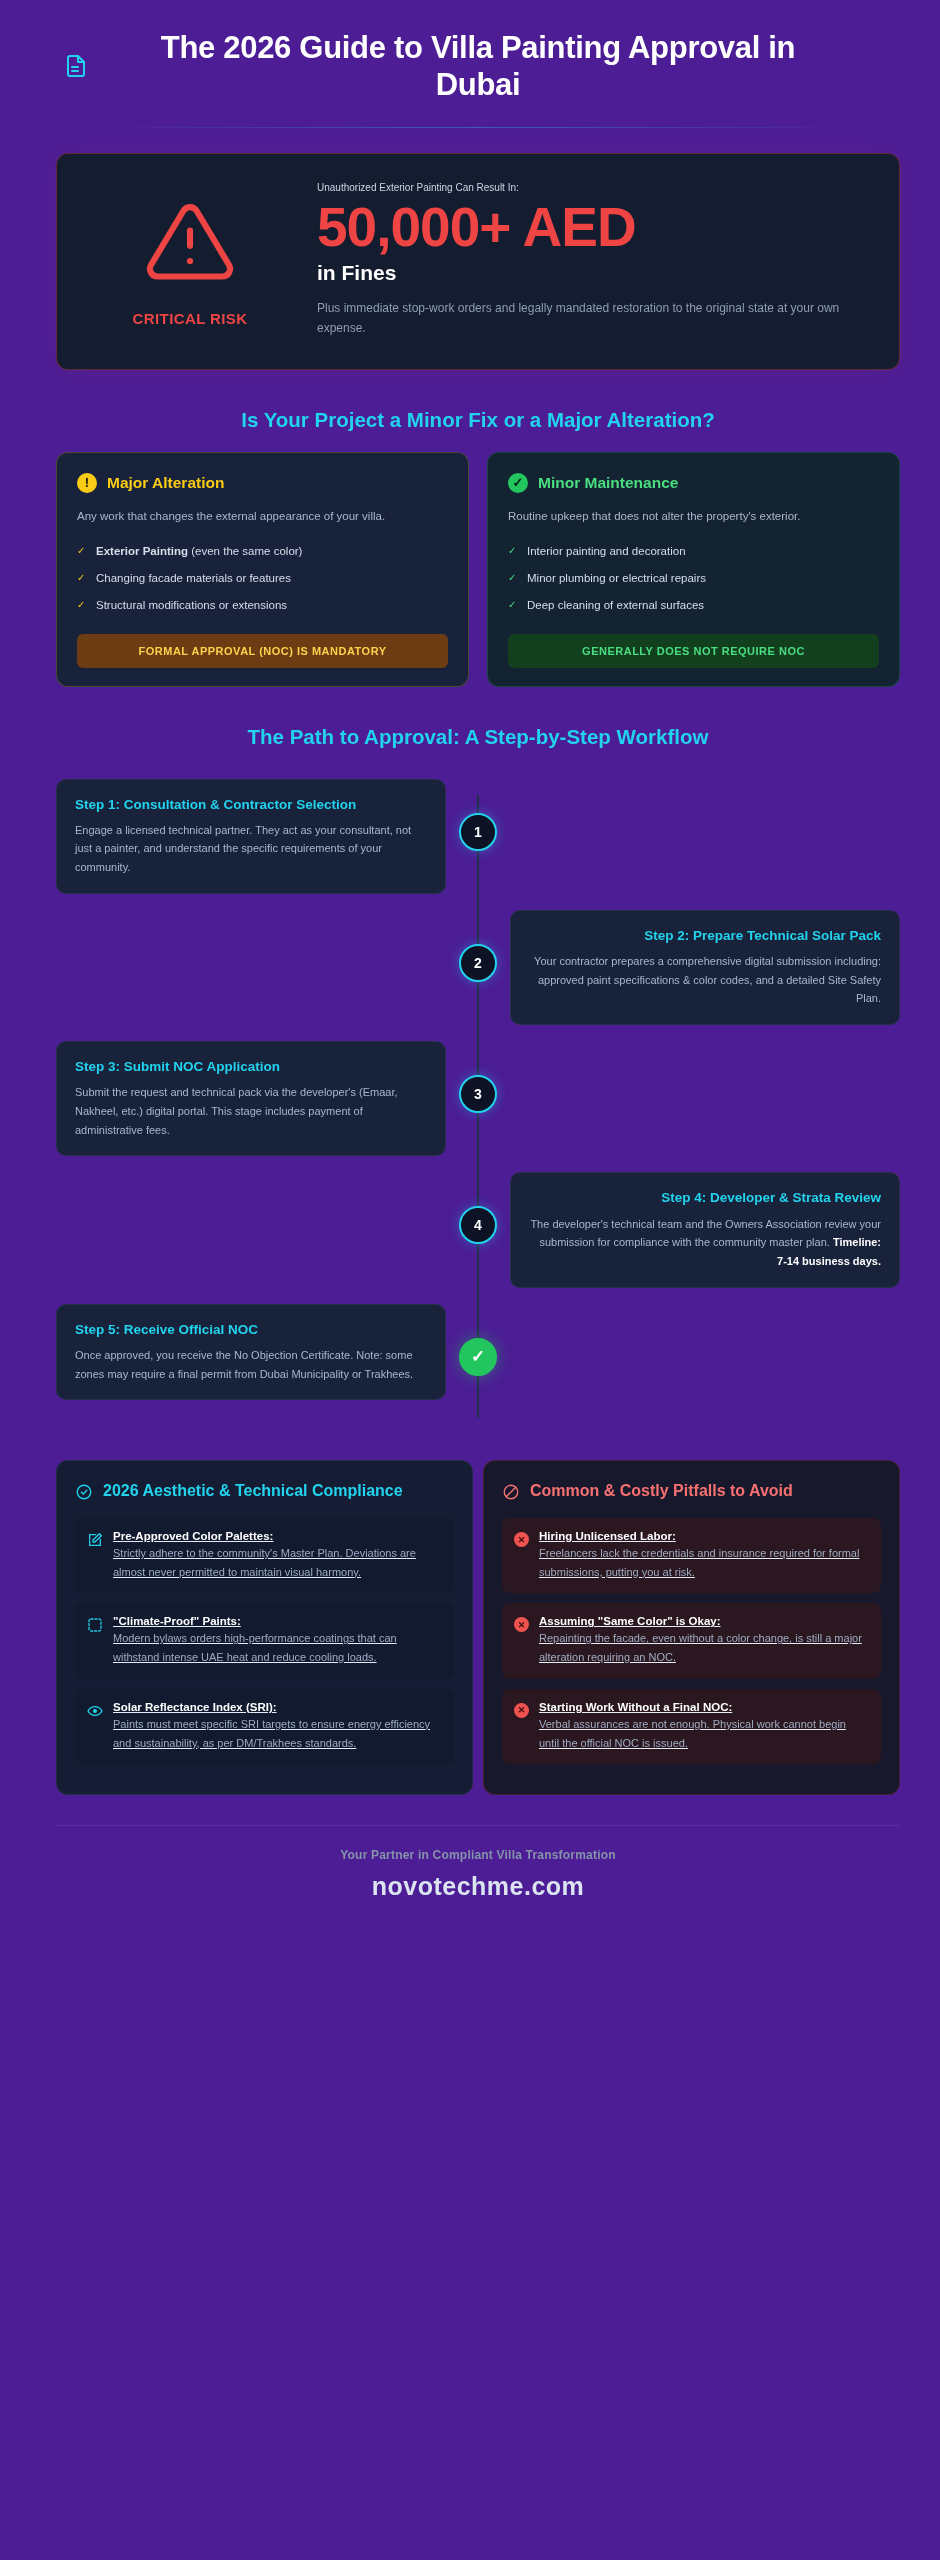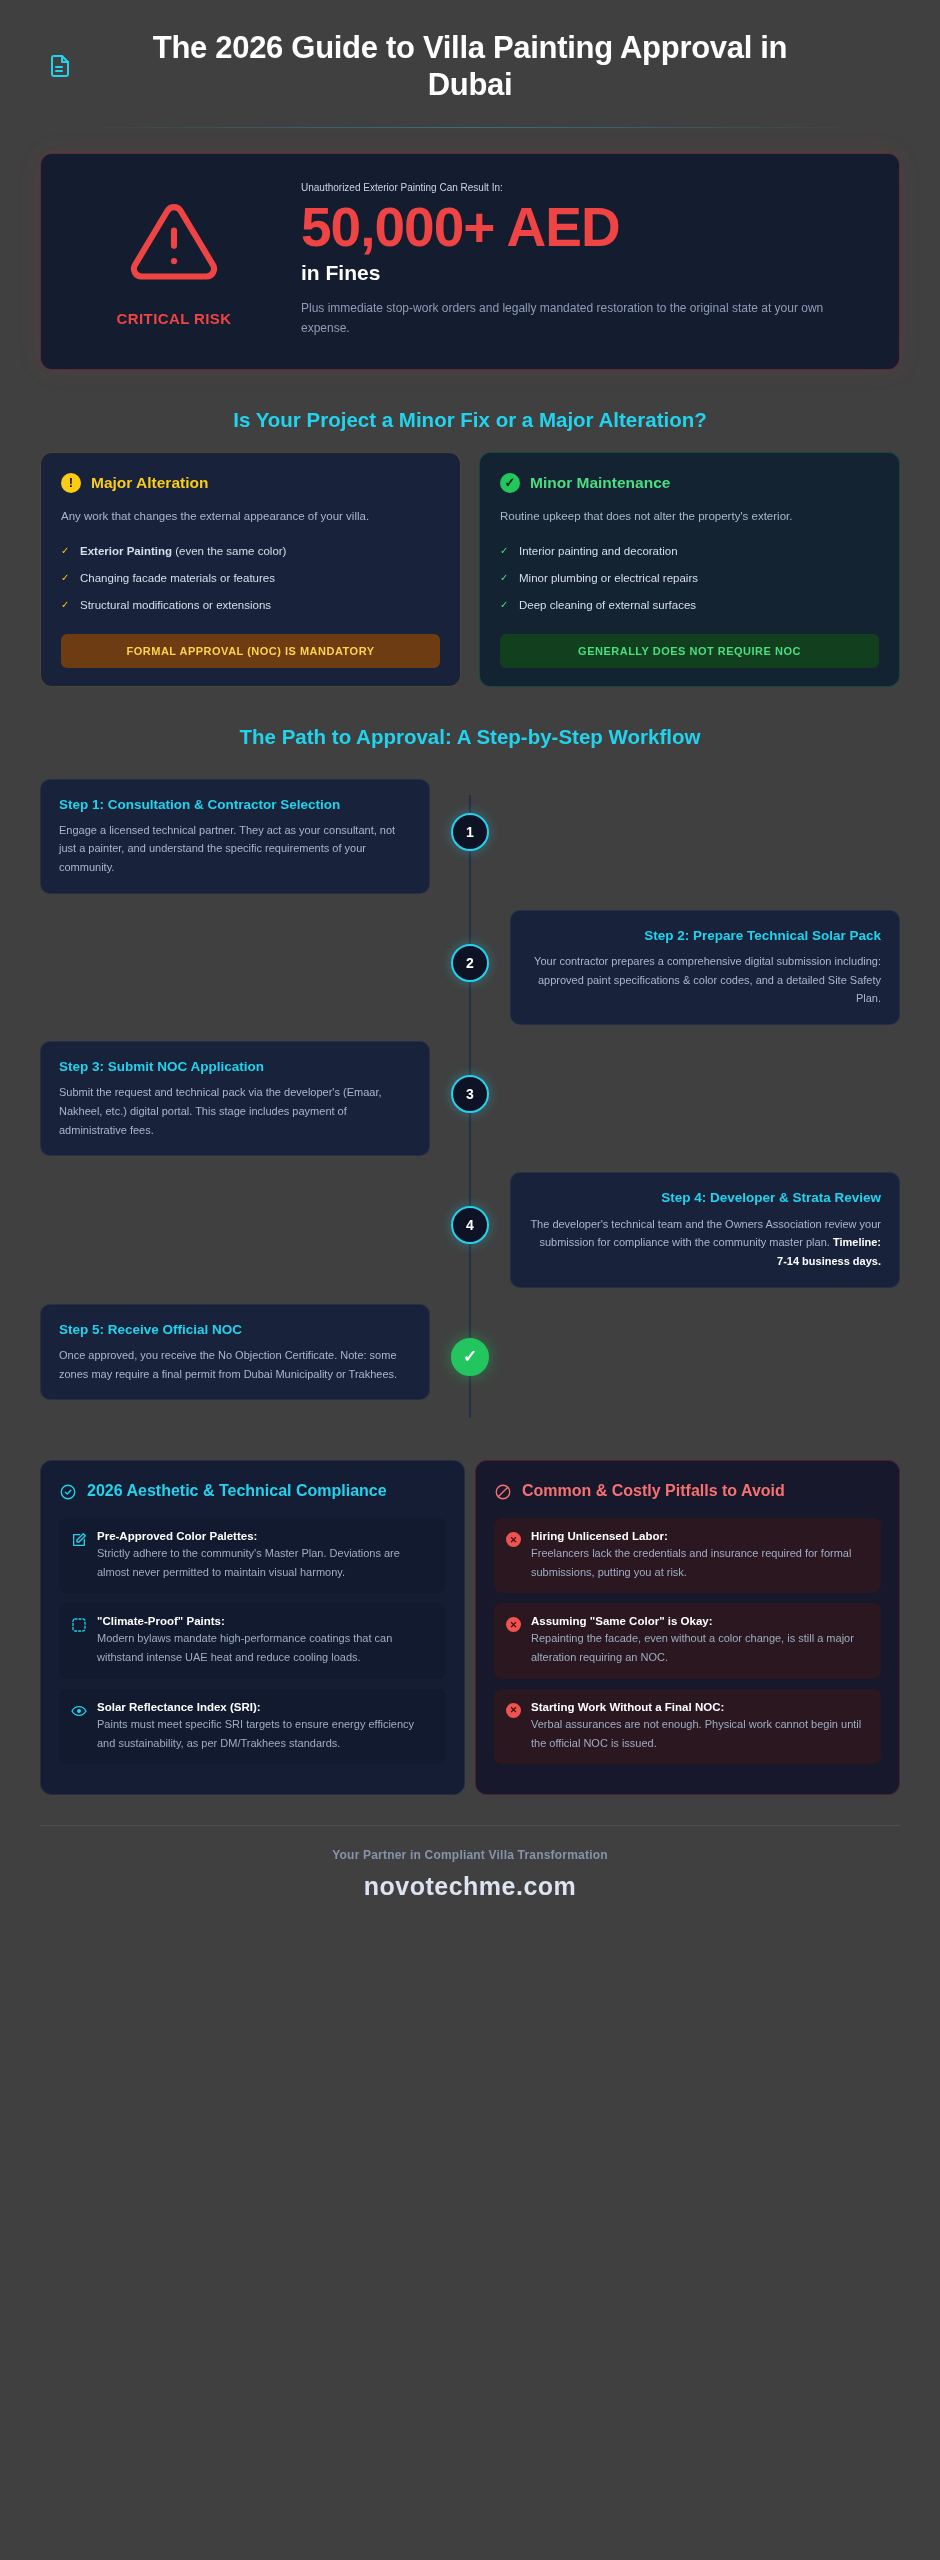--- a/index.html
+++ b/index.html
@@ -10,22 +10,22 @@
   }
   body {
     width: 940px;
     min-height: 2560px;
     color: #e6edf7;
     -webkit-font-smoothing: antialiased;
   }
   .page {
     width: 940px;
     min-height: 2560px;
-    background: #404040;
-    padding: 0 0 0 0;
+    background: #4c1d95;
+    padding: 0 0 0 16px;
     position: relative;
   }
   .inner { padding: 0 40px; }
 
   
   .header {
     position: relative;
     padding: 30px 0 0 0;
     text-align: center;
   }
@@ -261,21 +261,21 @@
     display: flex;
     gap: 10px;
     border-radius: 8px;
     padding: 12px 12px;
     margin-bottom: 10px;
     background: #111a2e;
   }
   .panel.red .item { background: #2a1720; }
   .item-icon { flex: 0 0 16px; width: 16px; height: 16px; margin-top: 2px; }
   .panel.blue .item-icon { color: #22d3ee; }
-  .item-body { flex: 1; }
+  .item-body { flex: 1; text-decoration: underline; }
   .item-title {
     font-size: 11.5px;
     font-weight: bold;
     color: #ffffff;
     margin-bottom: 2px;
   }
   .item-text {
     font-size: 11px;
     line-height: 1.7;
     color: #9fadc2;
@@ -476,21 +476,21 @@
         </div>
 
         <div class="item">
           <span class="item-icon">
             <svg viewBox="0 0 24 24" width="16" height="16" fill="none" stroke="currentColor" stroke-width="2" stroke-linecap="round" stroke-dasharray="3 3">
               <rect x="3" y="3" width="18" height="18" rx="3"></rect>
             </svg>
           </span>
           <div class="item-body">
             <div class="item-title">"Climate-Proof" Paints:</div>
-            <div class="item-text">Modern bylaws mandate high-performance coatings that can withstand intense UAE heat and reduce cooling loads.</div>
+            <div class="item-text">Modern bylaws orders high-performance coatings that can withstand intense UAE heat and reduce cooling loads.</div>
           </div>
         </div>
 
         <div class="item">
           <span class="item-icon">
             <svg viewBox="0 0 24 24" width="16" height="16" fill="none" stroke="currentColor" stroke-width="2" stroke-linecap="round" stroke-linejoin="round">
               <path d="M1.5 12S5 5.5 12 5.5 22.5 12 22.5 12 19 18.5 12 18.5 1.5 12 1.5 12z"></path>
               <circle cx="12" cy="12" r="3" fill="currentColor" stroke="none"></circle>
             </svg>
           </span>

